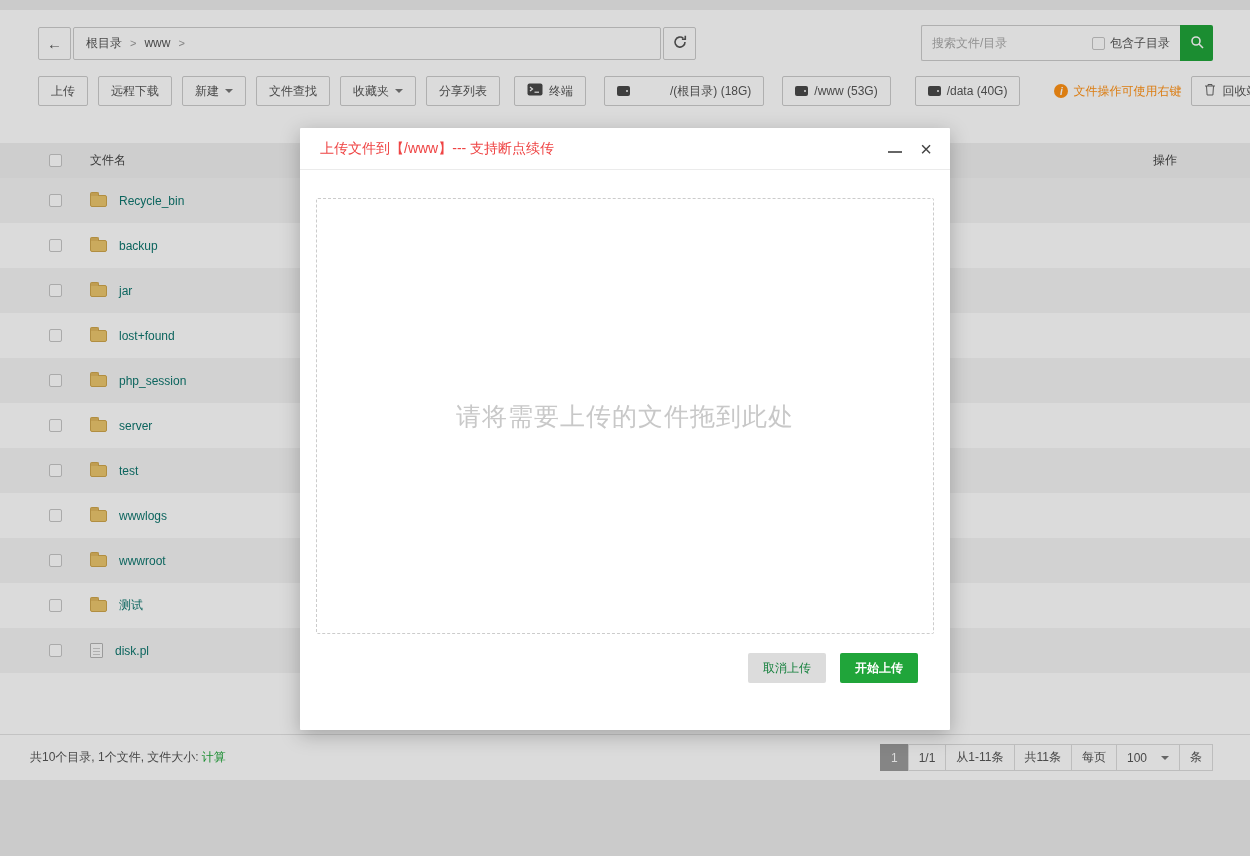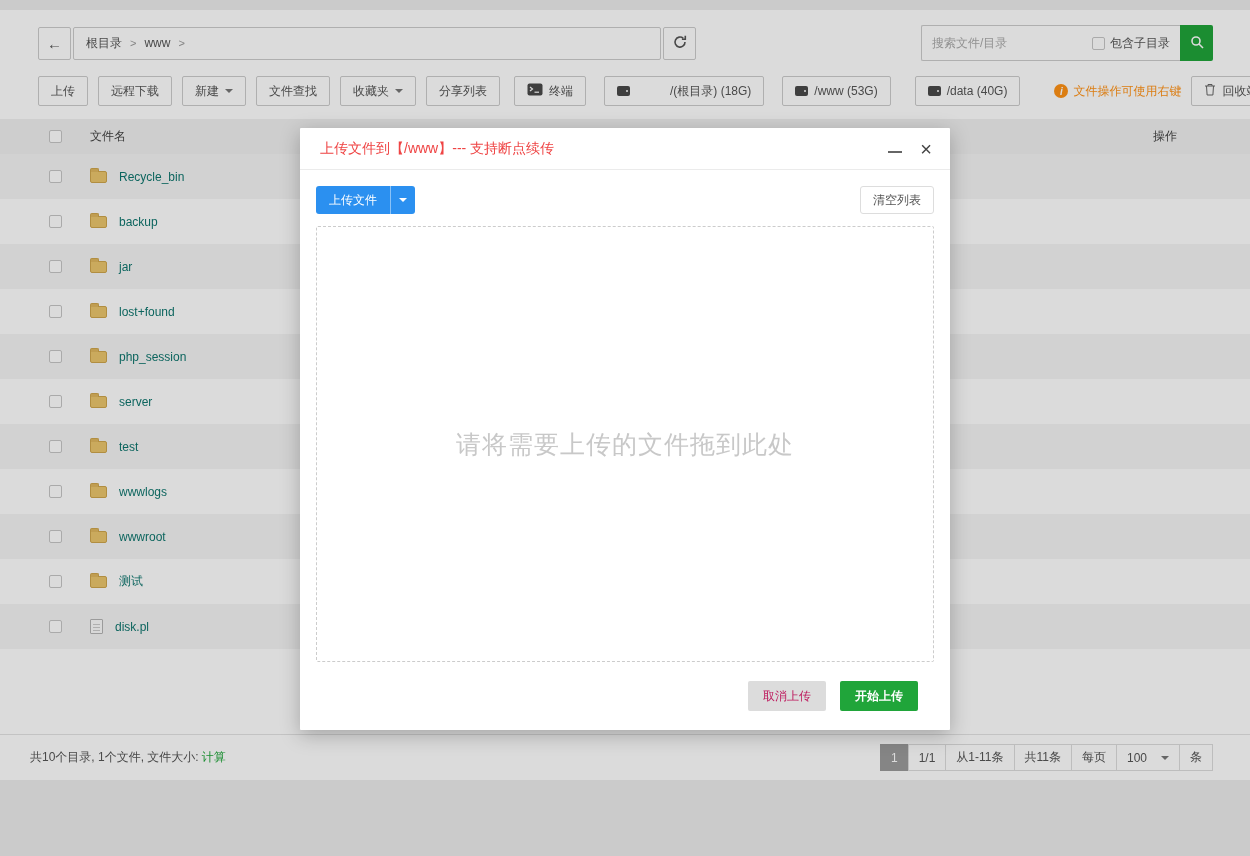--- a/index.html
+++ b/index.html
@@ -43,21 +43,21 @@
   .disk-icon { width:13px; height:10px; background:#4a4a4a; border-radius:2px; position:relative; display:inline-block; }
   .disk-icon::after { content:""; position:absolute; right:2px; top:4px; width:2px; height:2px; border-radius:50%; background:#fff; }
   .folder-icon { position:relative; width:17px; height:12px; background:#ecc66d; border:1px solid #cfa64c; border-radius:1px 2px 2px 2px; display:inline-block; flex:0 0 auto; }
   .folder-icon::before { content:""; position:absolute; top:-4px; left:-1px; width:7px; height:3px; background:#e0b75f; border:1px solid #cfa64c; border-bottom:none; border-radius:2px 2px 0 0; }
   .file-icon { width:13px; height:15px; background:#fcfcfc; border:1px solid #b5b5b5; border-radius:1px; position:relative; display:inline-block; flex:0 0 auto; }
   .file-icon::before, .file-icon::after { content:""; position:absolute; left:2px; right:2px; height:1px; background:#ccc; }
   .file-icon::before { top:4px; box-shadow:0 3px 0 #ccc; }
   .file-icon::after { top:10px; }
 
   
-  .filetable { margin-top:12px; }
+  .filetable { margin-top:36px; }
   .thead { height:35px; background:#f0f0f0; display:flex; align-items:center; padding:0 30px 0 49px; color:#444; }
   .thead .name-col { margin-left:28px; }
   .th-action { margin-left:auto; padding-right:43px; }
   .trow { height:45px; display:flex; align-items:center; padding:0 30px 0 49px; gap:0; cursor:default; }
   .trow:nth-child(odd) { background:#f5f5f5; }
   .trow .ficon { margin-left:28px; margin-right:12px; }
   .fname { color:#0f766e; }
 
   
   .statusbar { position:absolute; left:0; right:0; bottom:0; height:46px; border-top:1px solid #e3e3e3;
@@ -83,21 +83,21 @@
   .split-btn { display:flex; height:28px; border-radius:3px; overflow:hidden; cursor:pointer; }
   .split-main { background:#2b90f0; color:#fff; display:flex; align-items:center; padding:0 13px; font-size:12px; }
   .split-arrow { background:#2b90f0; width:25px; display:flex; align-items:center; justify-content:center; border-left:1px solid rgba(255,255,255,0.45); }
   .split-arrow .caret { border-top-color:#fff; }
   .clear-btn { margin-left:auto; height:28px; background:#fff; border:1px solid #ddd; border-radius:3px; padding:0 12px;
                color:#555; font-size:12px; display:flex; align-items:center; cursor:pointer; }
   .dropzone { margin-top:12px; height:436px; border:1px dashed #ccc; border-radius:2px;
               display:flex; align-items:center; justify-content:center; }
   .dropzone-hint { font-size:25px; color:#c8c8c8; letter-spacing:1px; }
   .modal-footer { display:flex; justify-content:flex-end; align-items:center; gap:14px; padding:19px 16px 0 16px; }
-  .cancel-btn { height:30px; padding:0 15px; background:#dcdcdc; color:#be185d; border:none; border-radius:2px; font-size:12px; font-family:inherit; cursor:not-allowed; }
+  .cancel-btn { height:30px; padding:0 15px; background:#dcdcdc; color:#15803d; border:none; border-radius:2px; font-size:12px; font-family:inherit; cursor:not-allowed; }
   .start-btn { height:30px; padding:0 15px; background:#20a53a; color:#fff; border:none; border-radius:2px; font-size:12px; font-weight:bold; font-family:inherit; cursor:pointer; }
 </style>
 </head>
 <body>
 
 <div class="content">
 
   <div class="topbar">
     <button class="sq-btn">
       <span>←</span>
@@ -288,29 +288,20 @@
 
 <div class="modal">
   <div class="modal-header">
     <span class="modal-title">上传文件到【/www】--- 支持断点续传</span>
     <span class="win-ctrls">
       <span class="min-btn"></span>
       <span class="close-btn">×</span>
     </span>
   </div>
   <div class="modal-body">
-    <div class="upload-controls">
-      <span class="split-btn">
-        <span class="split-main">上传文件</span>
-        <span class="split-arrow">
-            <span class="caret"></span>
-          </span>
-      </span>
-      <button class="clear-btn">清空列表</button>
-    </div>
     <div class="dropzone">
       <span class="dropzone-hint">请将需要上传的文件拖到此处</span>
     </div>
     <div class="modal-footer">
       <button class="cancel-btn">取消上传</button>
       <button class="start-btn">开始上传</button>
     </div>
   </div>
 </div>
 

